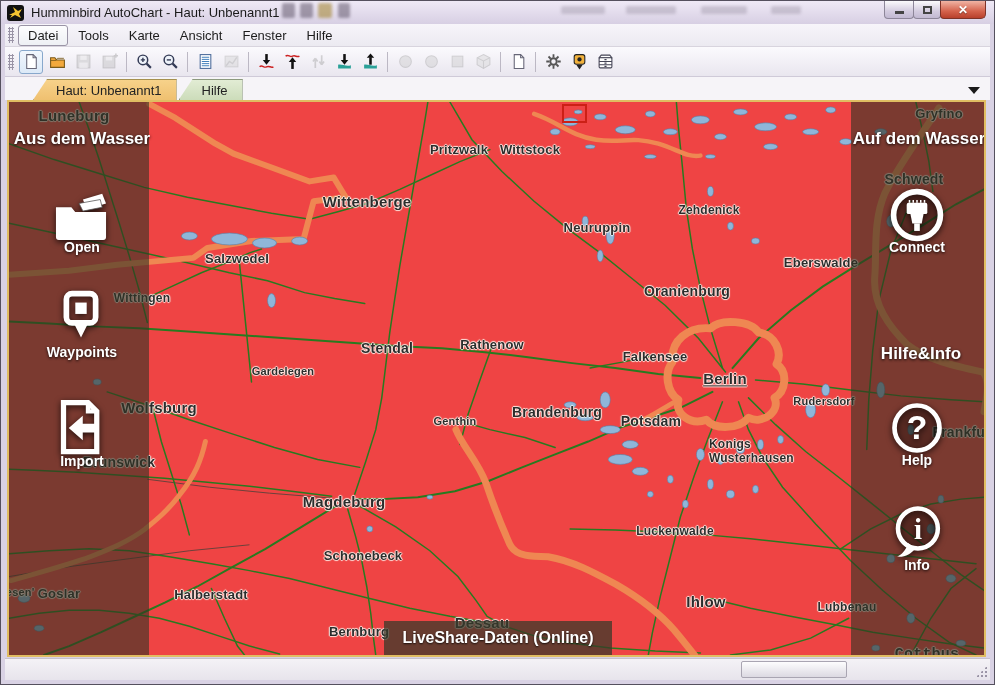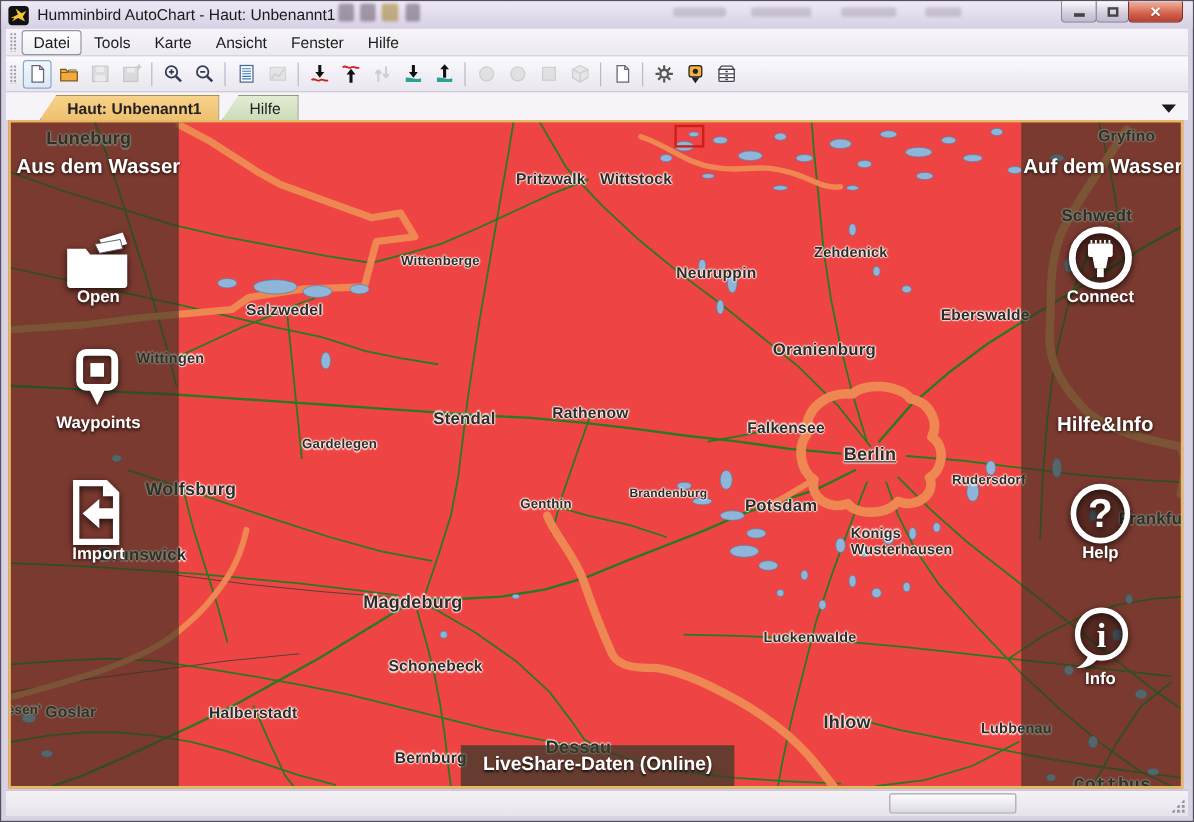--- a/index.html
+++ b/index.html
@@ -51,21 +51,21 @@
   .tb-btn{width:24px;height:24px;display:flex;align-items:center;justify-content:center;
     border:1px solid transparent;border-radius:3px;margin:0 1px;}
   .tb-btn svg{width:17px;height:17px;}
   .tb-btn.selected{border-color:#88a8cc;background:linear-gradient(#f2f7fd,#dce9f7);}
   .tb-btn.disabled svg{filter:grayscale(1) opacity(.4);}
   .tb-sep{width:1px;height:20px;background:#bcb8c4;margin:0 4px;}
   
   .tabbar{position:absolute;top:76px;left:4px;right:4px;height:23px;
     background:#f6f4f8;display:flex;align-items:flex-end;}
   .tab{position:relative;height:21px;display:flex;align-items:center;
-    padding:0 14px 0 22px;font-size:13px;font-weight:bold;color:#222;
+    padding:0 14px 0 22px;font-size:13px;font-weight:normal;color:#222;
     clip-path:polygon(14px 0,100% 0,100% 100%,0 100%);
     border:1px solid #a5904e;border-bottom:none;margin-right:2px;}
   .tab.active{background:linear-gradient(#f7d28a,#efc070);margin-left:28px;}
   .tab.t2{background:linear-gradient(#e2ecd4,#ccdcba);border-color:#8d9a7e;font-weight:normal;}
   .tab-drop{position:absolute;right:10px;bottom:6px;width:0;height:0;
     border-left:6px solid transparent;border-right:6px solid transparent;border-top:7px solid #1a1a1a;}
   
   .maparea{position:absolute;top:99px;left:6px;right:8px;bottom:27px;
     border:2px solid #e0bd62;background:#ef4444;overflow:hidden;}
   .map-svg{position:absolute;left:0;top:0;width:100%;height:100%;}
@@ -425,35 +425,35 @@
         <ellipse cx="30" cy="530" rx="5" ry="3"></ellipse>
           <ellipse cx="568" cy="10" rx="4" ry="2"></ellipse>
       </g>
     </svg>
 
     <div class="map-labels" id="map-labels">
         <div class="map-label" style="left: 65px; top: 14px; font-size: 15px;">Luneburg</div>
         <div class="map-label" style="left: 450px; top: 48px; font-size: 13px;">Pritzwalk</div>
         <div class="map-label" style="left: 521px; top: 48px; font-size: 13px;">Wittstock</div>
         <div class="map-label" style="left: 930px; top: 12px; font-size: 13px;">Gryfino</div>
-        <div class="map-label" style="left: 358px; top: 116px; font-size: 11px;">Wittenberge</div>
+        <div class="map-label" style="left: 358px; top: 100px; font-size: 15px;">Wittenberge</div>
         <div class="map-label" style="left: 588px; top: 126px; font-size: 13px;">Neuruppin</div>
         <div class="map-label" style="left: 700px; top: 109px; font-size: 12px;">Zehdenick</div>
         <div class="map-label" style="left: 905px; top: 77px; font-size: 14px;">Schwedt</div>
         <div class="map-label" style="left: 228px; top: 157px; font-size: 13px;">Salzwedel</div>
         <div class="map-label" style="left: 812px; top: 161px; font-size: 13px;">Eberswalde</div>
         <div class="map-label" style="left: 678px; top: 189px; font-size: 14px;">Oranienburg</div>
         <div class="map-label" style="left: 133px; top: 197px; font-size: 12px;">Wittingen</div>
         <div class="map-label" style="left: 378px; top: 246px; font-size: 14px;">Stendal</div>
         <div class="map-label" style="left: 483px; top: 243px; font-size: 13px;">Rathenow</div>
         <div class="map-label" style="left: 646px; top: 255px; font-size: 13px;">Falkensee</div>
         <div class="map-label" style="left: 716px; top: 277px; font-size: 15px; text-decoration: underline;">Berlin</div>
         <div class="map-label" style="left: 274px; top: 269px; font-size: 11px;">Gardelegen</div>
         <div class="map-label" style="left: 150px; top: 306px; font-size: 15px;">Wolfsburg</div>
-        <div class="map-label" style="left: 529px; top: 310px; font-size: 10px; padding-left: 38px;">Brandenburg</div>
+        <div class="map-label" style="left: 529px; top: 310px; font-size: 14px; padding-left: 38px;">Brandenburg</div>
         <div class="map-label" style="left: 642px; top: 319px; font-size: 14px;">Potsdam</div>
         <div class="map-label" style="left: 815px; top: 299px; font-size: 11px;">Rudersdorf</div>
         <div class="map-label" style="left: 446px; top: 319px; font-size: 11px;">Genthin</div>
         <div class="map-label left" style="left: 700px; top: 336px; font-size: 12px;">Konigs
 Wusterhausen</div>
         <div class="map-label" style="left: 110px; top: 360px; font-size: 14px;">Brunswick</div>
         <div class="map-label" style="left: 955px; top: 330px; font-size: 14px;">Frankfurt</div>
         <div class="map-label" style="left: 335px; top: 400px; font-size: 15px;">Magdeburg</div>
         <div class="map-label" style="left: 666px; top: 430px; font-size: 12px;">Luckenwalde</div>
         <div class="map-label" style="left: 354px; top: 454px; font-size: 13px;">Schonebeck</div>

